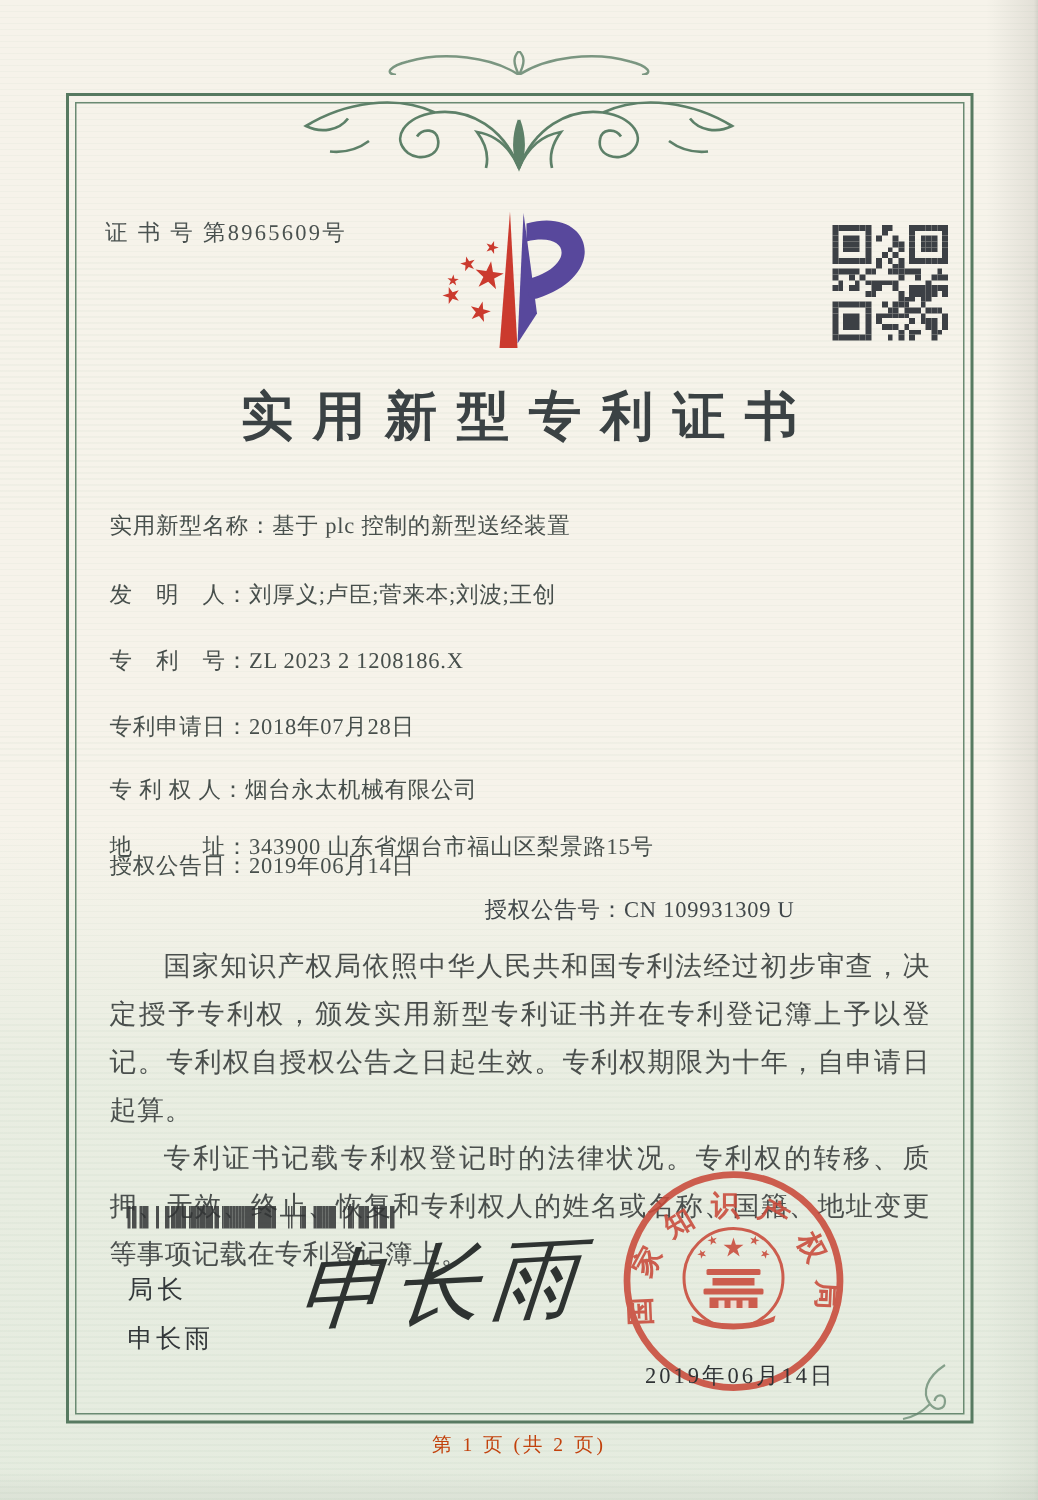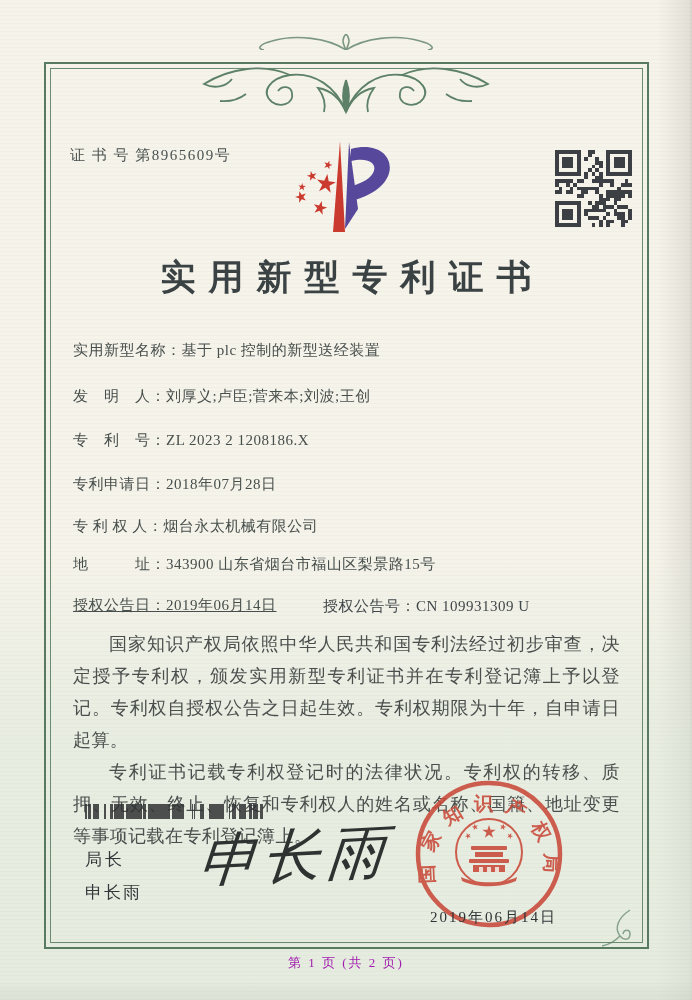--- a/index.html
+++ b/index.html
@@ -39,42 +39,42 @@
       display:grid; grid-template-columns:repeat(21,1fr); grid-template-rows:repeat(21,1fr);}
   .qr span{display:block;}
   .qr span.on{background:#3c4045;}
 
   .title{position:absolute; left:0; right:0; top:218px; text-align:center;
          font-size:35px; font-weight:bold; color:#3b4244; letter-spacing:13px; text-indent:13px;}
 
   .field{position:absolute; left:73px; font-size:15px; letter-spacing:.5px; color:#474f4c; white-space:nowrap;}
   .field .lbl{color:#474f4c;}
   .f0{top:305px;} .f1{top:351px;} .f2{top:395px;} .f3{top:439px;} .f4{top:481px;} .f5{top:519px;}
-  .grant-date{top:560px;text-decoration:underline;}
+  .grant-date{top:532px;}
   .grant-no{position:absolute; left:323px; top:561px; font-size:15px; letter-spacing:.5px; white-space:nowrap;}
 
   .paragraphs{position:absolute; left:73px; top:592px; width:547px;
     font-size:18px; line-height:1.78; text-align:justify; color:#4a4f4d; letter-spacing:.4px;}
   .paragraphs p{margin:0; text-indent:2em;}
 
   .barcode{position:absolute; left:80px; top:768px; width:187px; height:15px; display:flex; align-items:stretch;}
   .barcode i{display:block; height:100%;}
 
   .signer-title{position:absolute; left:85px; top:812px; font-size:17px; letter-spacing:3px; color:#33383a;
                 font-family:"Liberation Sans","DejaVu Sans",sans-serif;}
   .signer-name{position:absolute; left:85px; top:845px; font-size:17px; letter-spacing:2px; color:#33383a;
                font-family:"Liberation Sans","DejaVu Sans",sans-serif;}
   .signature{position:absolute; left:185px; top:782px; width:220px; text-align:center;
     font-size:58px; color:#2e3331; transform:rotate(-3deg) skewX(-8deg);
     font-style:italic; letter-spacing:6px; white-space:nowrap;}
 
   .seal{position:absolute; left:413px; top:742px; opacity:.88;}
   .seal-date{position:absolute; left:430px; top:872px; font-size:15px; letter-spacing:2px; color:#2f3335; white-space:nowrap;}
 
-  .page-footer{position:absolute; left:0; right:0; top:918px; text-align:center; font-size:13px; letter-spacing:2px; color:#a21caf;}
+  .page-footer{position:absolute; left:0; right:0; top:918px; text-align:center; font-size:13px; letter-spacing:2px; color:#c2410c;}
   .back-note{position:absolute; left:0; right:0; top:1004px; text-align:right; font-size:14px; letter-spacing:3px; color:#4a4f4d;}
 </style>
 </head>
 <body>
 
 <div class="page">
   <div class="texture"></div>
 
   <div class="frame-outer">
     <div class="frame-inner"></div>

